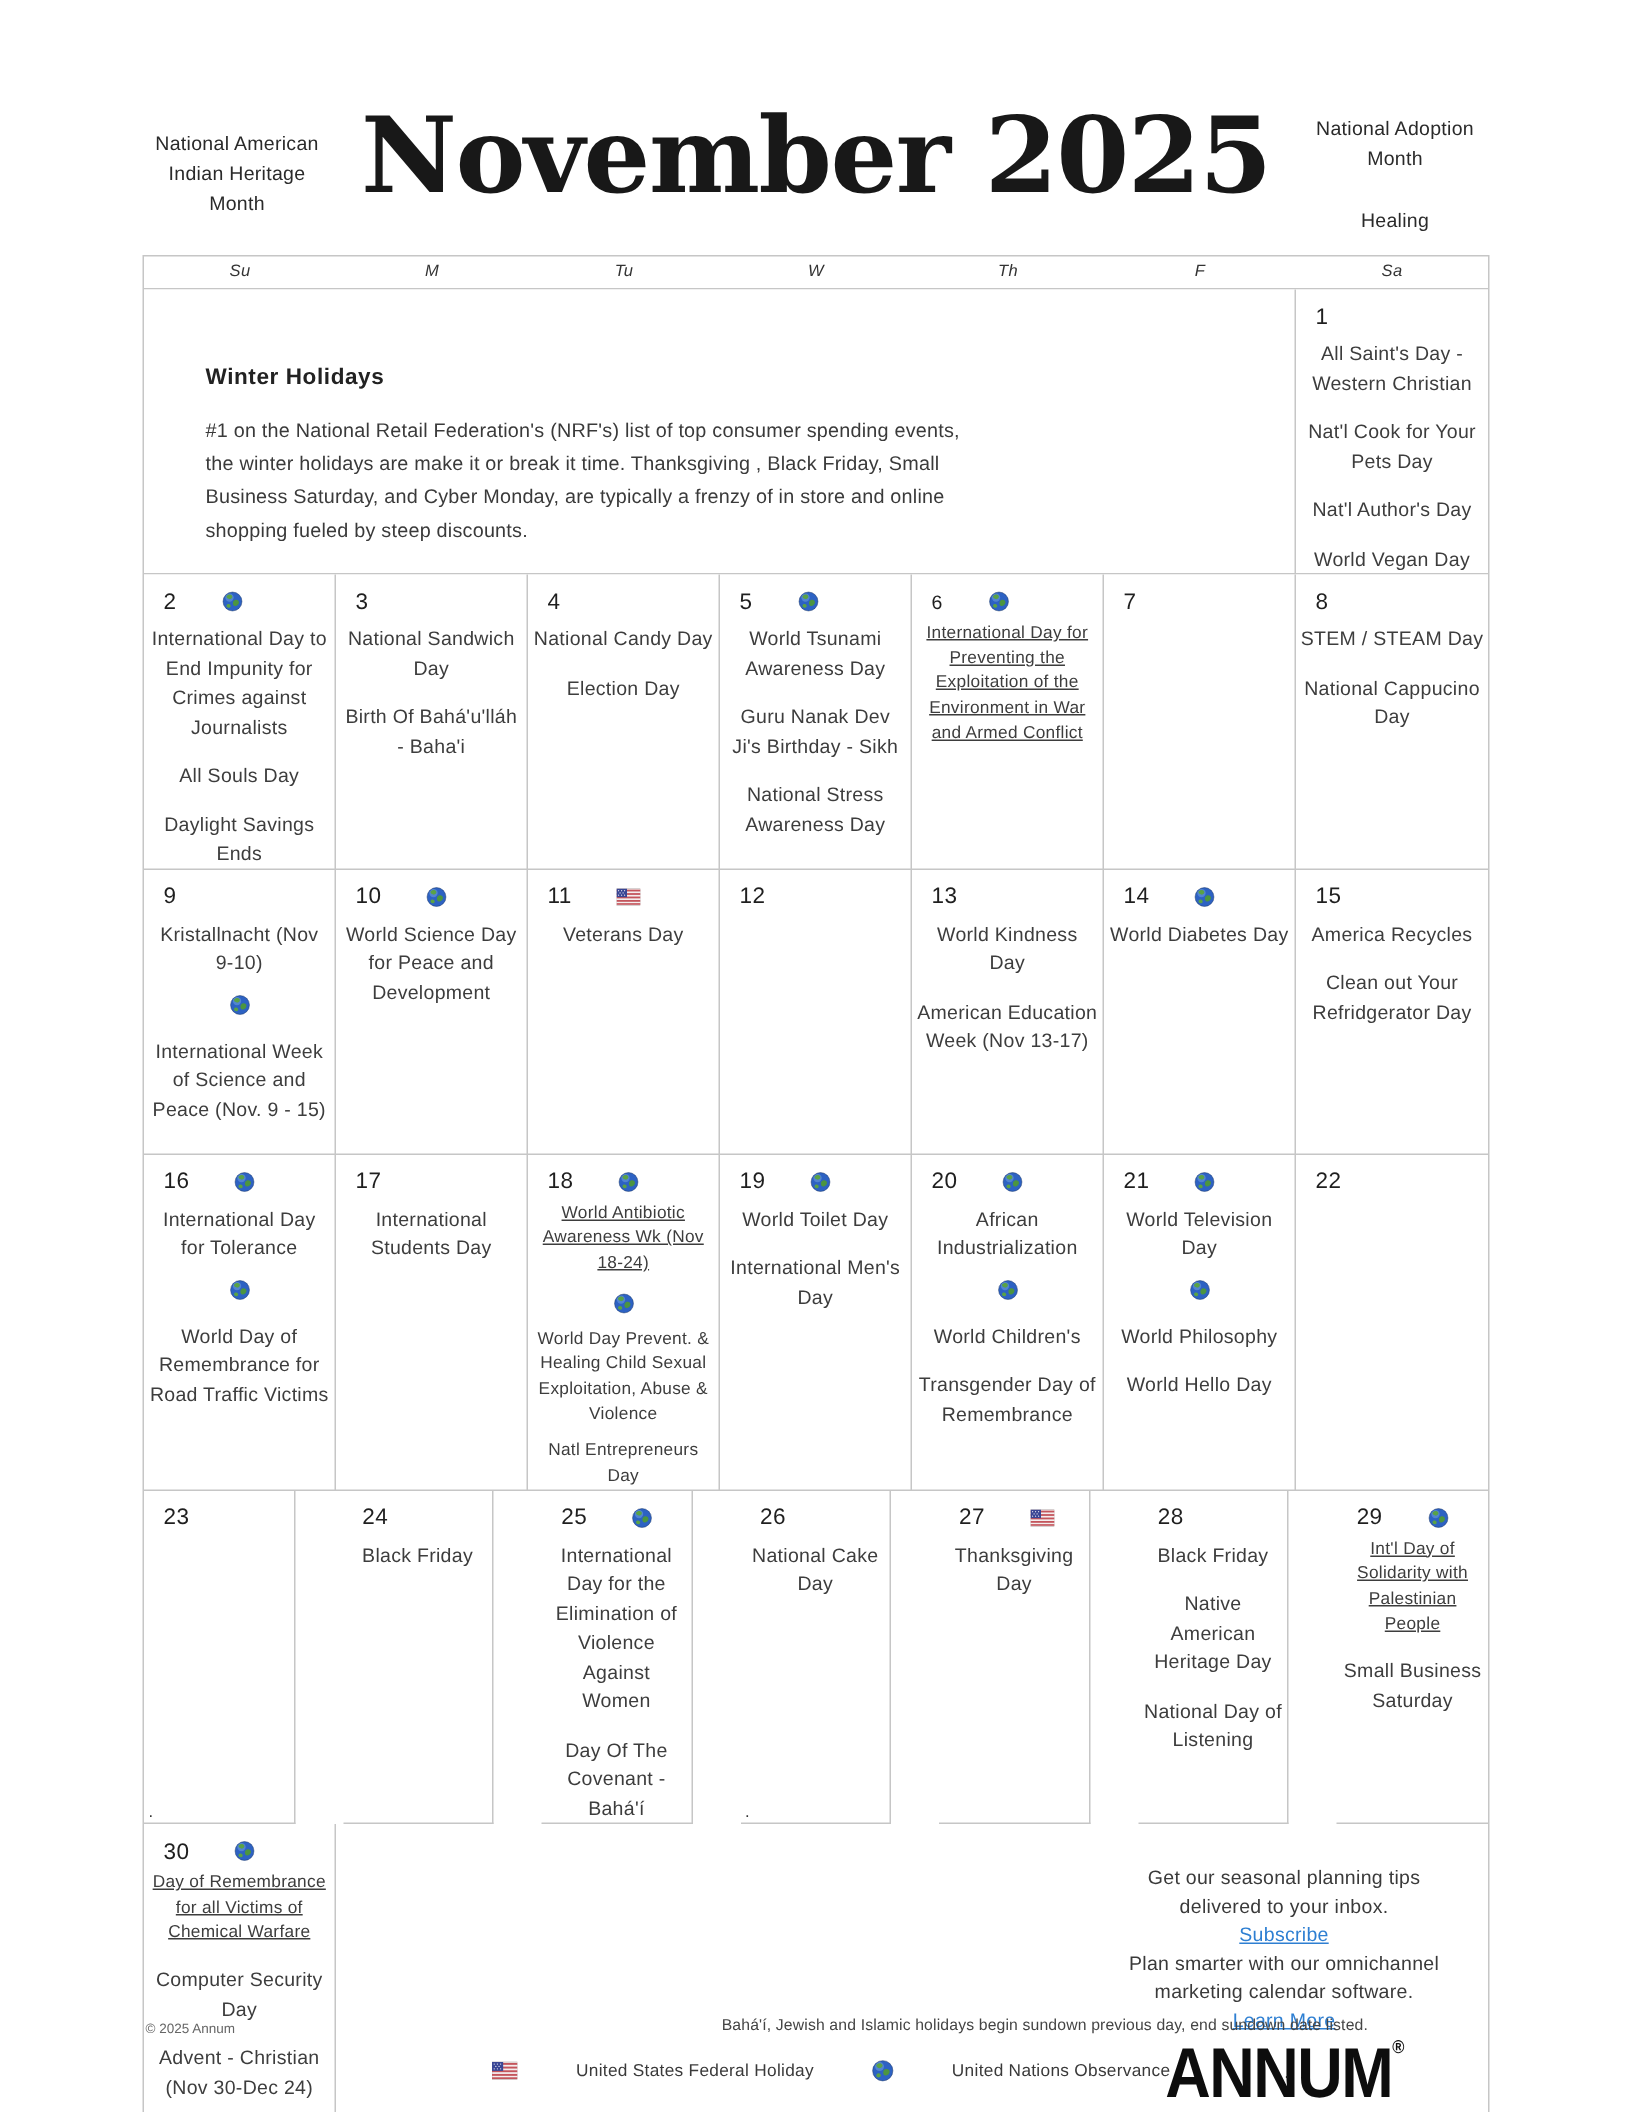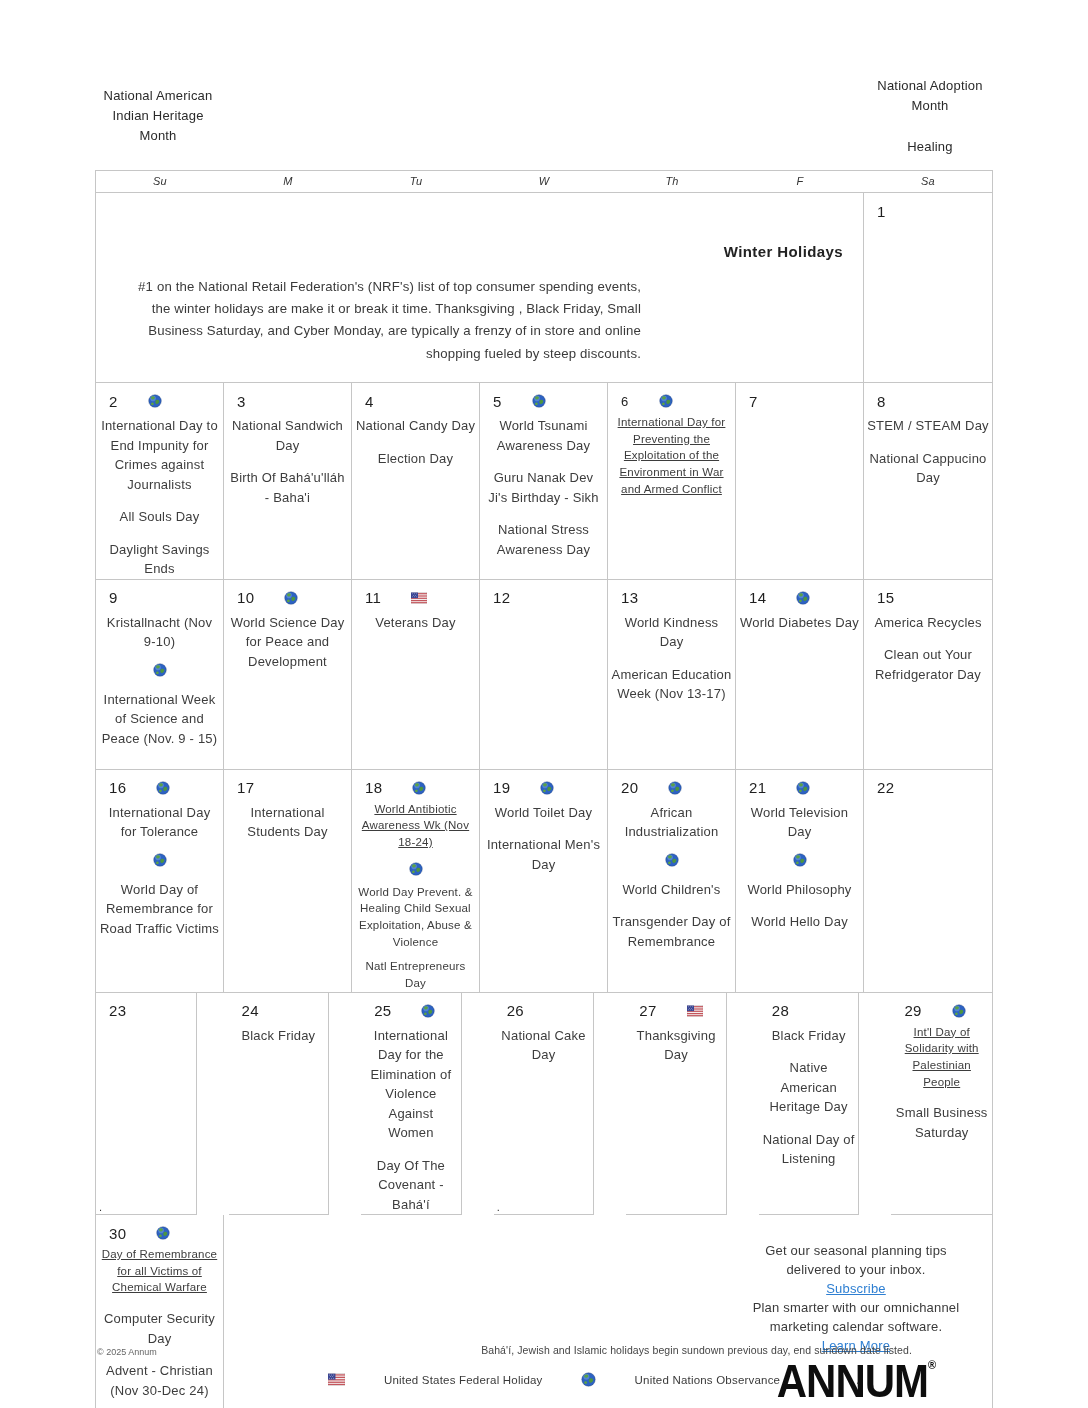--- a/index.html
+++ b/index.html
@@ -41,21 +41,21 @@
     border-right:1px solid #c6c6c6; border-bottom:1px solid #c6c6c6;
     box-sizing:border-box; position:relative; overflow:hidden; background:#fff;
   }
   .cell:last-child { border-right:none; }
   .cal-row.last .cell { border-bottom:none; }
   .row-1 { min-height:190px; }
   .row-2, .row-4 { min-height:193px; }
   .row-3 { min-height:190px; }
   .row-5 { min-height:192px;gap:32px; }
   .row-6 { min-height:194px; }
-  .intro-cell { grid-column:1 / span 6; padding:50px 20px 0 41px;text-align:right; }
+  .intro-cell { grid-column:1 / span 6; padding:50px 20px 0 41px; }
   .intro-title { font-size:15px; font-weight:bold; color:#222; letter-spacing:.4px; margin-bottom:16px; }
   .intro-body { width:504px; font-size:13.2px; line-height:1.68; color:#3a3a3a; letter-spacing:.15px; }
   .footer-cell { grid-column:2 / span 6; }
   
   .day-head { display:flex; align-items:center; padding:7px 0 0 13px; height:22px; }
   .day-num { font-size:15px; color:#1f1f1f; letter-spacing:.3px; }
   .compact .day-num { font-size:13px; }
   .head-icon { margin-left:30px; display:inline-flex; }
   .events { padding:0 3px; }
   .event { margin-top:13px; text-align:center; font-size:13px; line-height:1.5; color:#3d3d3d; letter-spacing:.2px; }
@@ -87,20 +87,21 @@
   
   .pfoot-left { position:absolute; left:97px; top:1347px; font-size:9px; color:#666; }
   .pfoot-right { position:absolute; right:116px; top:1344px; font-size:10.5px; color:#454545; letter-spacing:.1px; }
 </style>
 </head>
 <body>
 
 <div id="page">
 
   <div class="obs-left">National American Indian Heritage Month</div>
+  <div class="month-title">November 2025</div>
   <div class="obs-right">
     <div>National Adoption Month</div>
     <div class="second">Healing</div>
   </div>
 
   <div class="calendar">
     <div class="weekday-row" id="weekday-row">
         <div class="weekday">Su</div>
         <div class="weekday">M</div>
         <div class="weekday">Tu</div>
@@ -111,20 +112,26 @@
       </div>
 
     <div class="cal-row row-1">
       <div class="cell intro-cell">
         <div class="intro-title">Winter Holidays</div>
         <div class="intro-body">#1 on the National Retail Federation's (NRF's) list of top consumer spending events, the winter holidays are make it or break it time. Thanksgiving , Black Friday, Small Business Saturday, and Cyber Monday, are typically a frenzy of in store and online shopping fueled by steep discounts.</div>
       </div>
       <div class="cell day-cell">
           <div class="day-head">
             <span class="day-num">1</span>
+          </div>
+          <div class="events">
+            <div class="event first">All Saint's Day - Western Christian</div>
+            <div class="event">Nat'l Cook for Your Pets Day</div>
+            <div class="event">Nat'l Author's Day</div>
+            <div class="event">World Vegan Day</div>
           </div>
         </div>
     </div>
 
     <div class="cal-row row-2" id="week-2">
         <div class="cell day-cell">
           <div class="day-head">
             <span class="day-num">2</span>
             <span class="head-icon">
               <svg width="14" height="14" viewBox="0 0 14 14">

